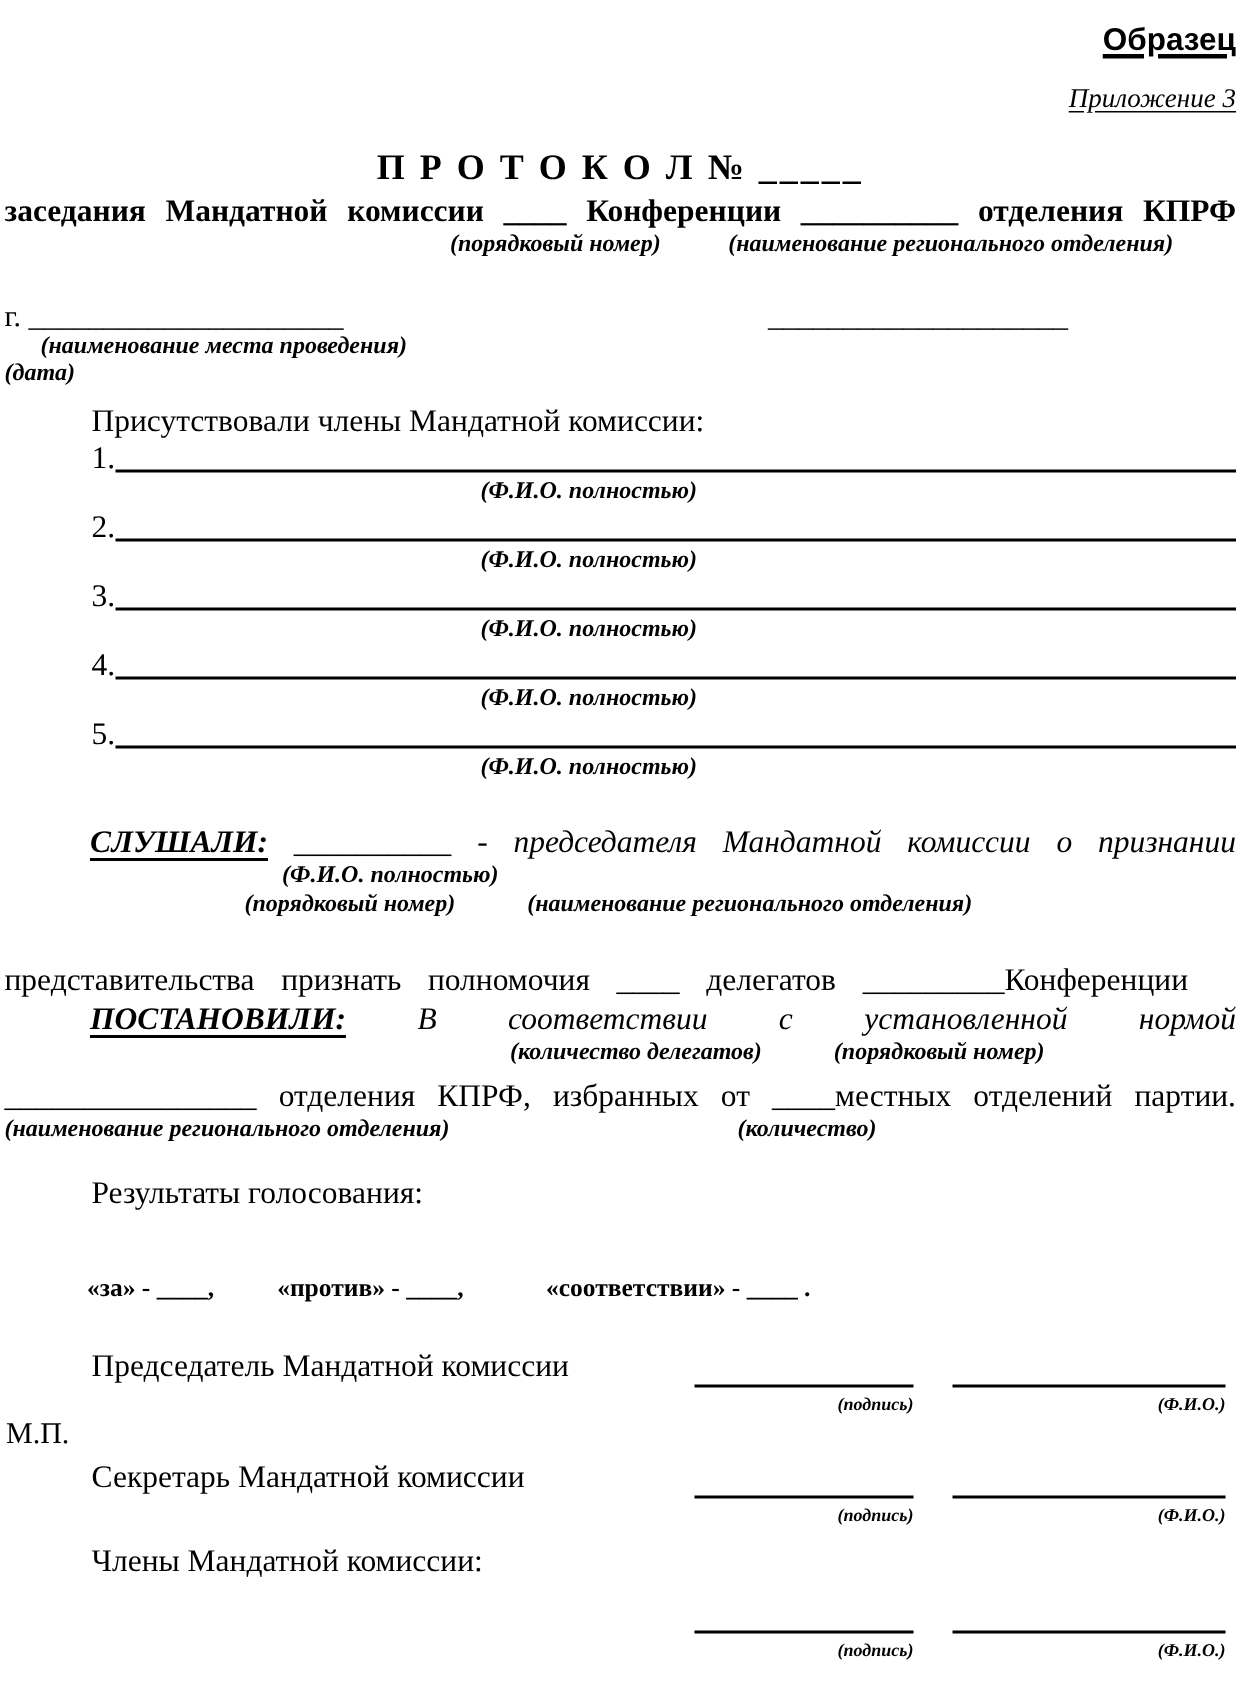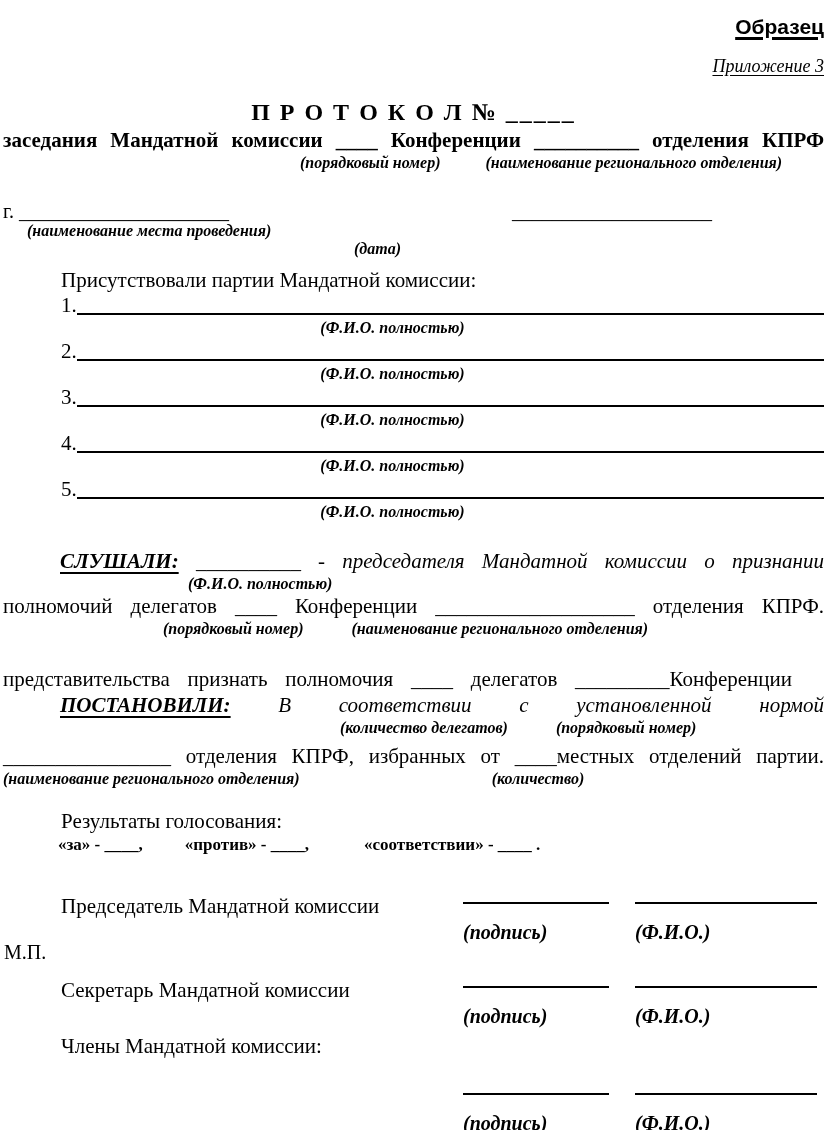--- a/index.html
+++ b/index.html
@@ -64,21 +64,21 @@
   .pd-row {
     margin-top: 28px;
     display: flex;
     justify-content: space-between;
     align-items: baseline;
     line-height: 22px;
   }
   .pd-date { margin-right: 112px; }
   .pd-caps { line-height: 18px; display: flex; justify-content: space-between; flex-direction: column; }
   .pd-caps .place-cap { padding-left: 24px; }
-  .pd-caps .date-cap { margin-right: 72px; text-align: center; }
+  .pd-caps .date-cap { margin-right: 72px; }
 
   .att-heading { margin-top: 10px; padding-left: 58px; font-size: 21px; line-height: 24px; }
   .att-row { display: flex; padding-left: 58px; font-size: 21px; line-height: 26px; }
   .fill-line { flex: 1 1 auto; border-bottom: 2.5px solid #000; margin-bottom: 3px; }
   .att-cap { line-height: 20px; text-align: center; padding-right: 42px; font-weight: bold; font-style: italic; font-size: 16px; }
 
   .para { font-size: 21px; line-height: 26px; }
   .kw {
     font-weight: bold;
     text-decoration: underline;
@@ -94,31 +94,31 @@
   .voting-heading { margin-top: 22px; padding-left: 58px; font-size: 21px; line-height: 23px; }
   .vote-row {
     padding-left: 55px;
     display: flex;
     align-items: baseline;
     font-weight: bold;
     font-size: 17px;
     line-height: 19px;
     margin-top: 2px;
   }
-  .vote-row .g1 { margin-right: 42px; }
+  .vote-row .g1 { margin-right: 42px; margin-top: 40px; }
   .vote-row .g2 { margin-right: 55px; }
 
   .sig-row { display: flex; align-items: flex-end; padding-left: 58px; }
   .sig-label { flex: 1 1 auto; font-size: 21px; padding-bottom: 23px; }
   .sig-spacer { flex: 1 1 auto; }
   .sig-col { display: flex; flex-direction: column; }
   .col-sign { width: 146px; margin-right: 26px; }
   .col-fio  { width: 182px; margin-right: 7px; }
   .sig-line { border-bottom: 2.5px solid #000; height: 20px; }
-  .sig-cap { text-align: left; font-weight: bold; font-style: italic; font-size: 20px; line-height: 20px; padding-top: 18px; }
+  .sig-cap { text-align: right; font-weight: bold; font-style: italic; font-size: 12px; line-height: 20px; padding-top: 1px; }
   .chairman-row { margin-top: 30px; }
   .stamp { font-size: 20px; line-height: 20px; padding-left: 1px; }
   .secretary-row { margin-top: 6px; }
   .members-heading { margin-top: 8px; padding-left: 58px; font-size: 21px; line-height: 24px; }
   .member-row1 { margin-top: 17px; }
   .member-row2 { margin-top: 6px; }
   .member-row3 { margin-top: 4px; }
 </style>
 </head>
 <body>
@@ -148,21 +148,21 @@
 
   <div class="pd-row">
     <span>г. _____________________</span>
     <span class="pd-date">____________________</span>
   </div>
   <div class="cap-row pd-caps">
     <span class="place-cap">(наименование места проведения)</span>
     <span class="date-cap">(дата)</span>
   </div>
 
-  <div class="att-heading">Присутствовали партии Мандатной комиссии:</div>
+  <div class="att-heading">Присутствовали члены Мандатной комиссии:</div>
 
   <div>
     <div class="att-row">
       <span>1.</span>
       <span class="fill-line"></span>
     </div>
     <div class="att-cap">(Ф.И.О. полностью)</div>
   </div>
   <div>
     <div class="att-row">
@@ -193,23 +193,20 @@
     <div class="att-cap">(Ф.И.О. полностью)</div>
   </div>
 
   <div class="heard-block">
     <div class="para jline ind60">
       <span class="kw">СЛУШАЛИ:</span>
       <span>__________ - председателя Мандатной комиссии о признании</span>
     </div>
     <div class="cap-row heard-fio-cap">
       <span>(Ф.И.О. полностью)</span>
-    </div>
-    <div class="para jline">
-      <span>полномочий делегатов ____ Конференции ___________________ отделения КПРФ.</span>
     </div>
     <div class="cap-row caps-heard">
       <span>(порядковый номер)</span>
       <span>(наименование регионального отделения)</span>
     </div>
   </div>
 
   <div class="resolved-block">
     <div class="para jline res-line2">
       <span>представительства признать полномочия ____ делегатов _________Конференции</span>

